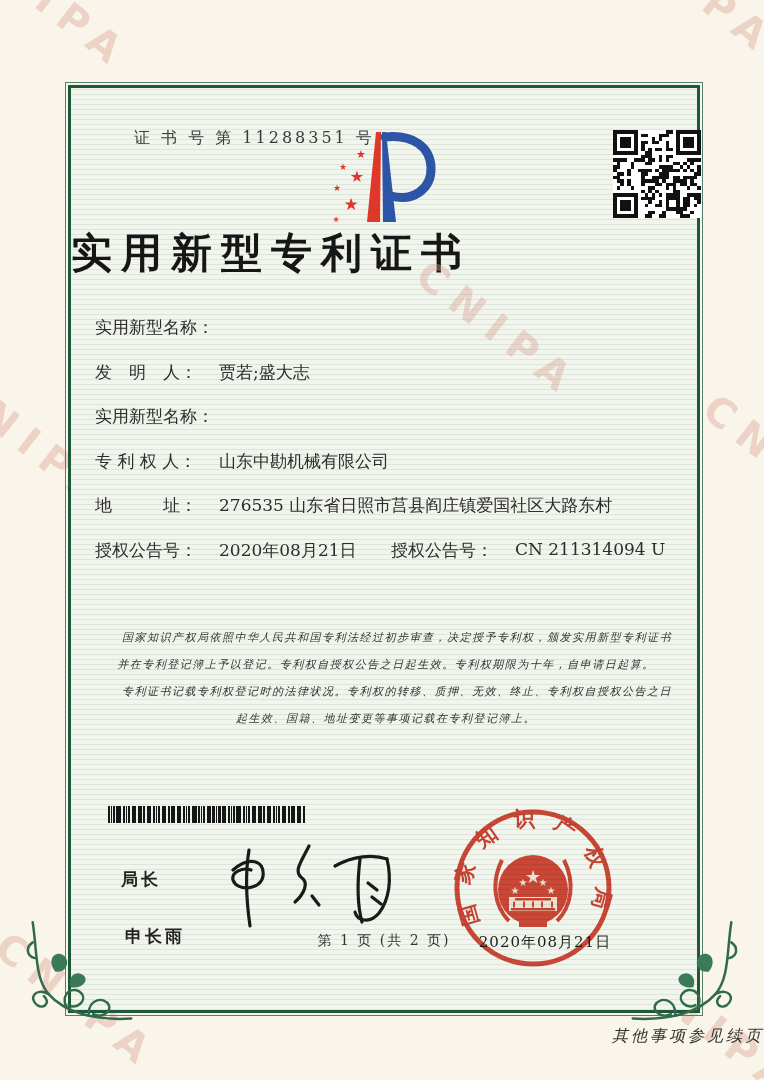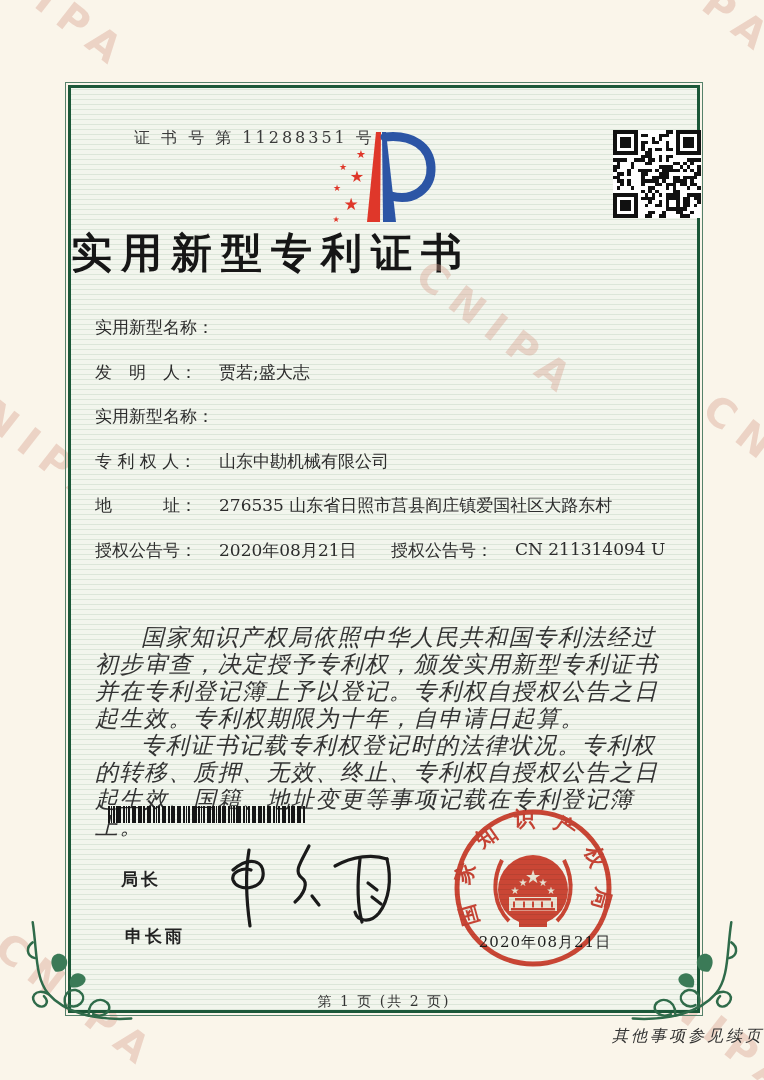--- a/index.html
+++ b/index.html
@@ -27,39 +27,39 @@
          font-size:41px;font-weight:bold;letter-spacing:9px;color:#161616;}
 
   
   .fields{position:absolute;left:24px;top:228px;right:18px;}
   .field-row{display:flex;align-items:flex-start;height:44.6px;font-size:17px;color:#2d2d2d;}
   .field-label{width:124px;flex:none;}
   .field-value{flex:1;}
   .grant-value{width:172px;flex:none;}
 
   
-  .legal{position:absolute;left:24px;right:20px;top:536px;font-size:23px;line-height:27px;
-         letter-spacing:1.5px;color:#333;font-style:italic;}
+  .legal{position:absolute;left:24px;right:20px;top:536px;font-size:11px;line-height:27px;
+         letter-spacing:1.5px;color:#333;font-style:italic;text-align:center;}
   .legal p{margin:0;text-indent:2em;}
 
   
   .barcode{position:absolute;left:37px;top:718px;width:197px;height:17px;
      background-image:
        repeating-linear-gradient(90deg,#161616 0 2px,transparent 2px 5px),
        repeating-linear-gradient(90deg,#161616 0 1px,transparent 1px 8px),
        repeating-linear-gradient(90deg,#161616 0 1px,transparent 1px 3px);}
   .signer-title{position:absolute;left:38px;top:780px;font-size:17px;letter-spacing:3px;color:#222;
      font-family:"DejaVu Sans","Liberation Sans",sans-serif;font-weight:600;margin-left:12px;}
   .signer-name{position:absolute;left:38px;top:837px;font-size:17px;letter-spacing:3px;color:#222;
      font-family:"DejaVu Sans","Liberation Sans",sans-serif;font-weight:600;margin-left:16px;}
   .signature{position:absolute;left:148px;top:746px;width:188px;height:102px;}
   .seal{position:absolute;left:374px;top:712px;width:176px;height:176px;mix-blend-mode:multiply;opacity:.93;}
   .seal-date{position:absolute;left:398px;top:845px;width:152px;text-align:center;
      font-size:15px;letter-spacing:1px;color:#1d1d1d;z-index:4;}
-  .page-info{position:absolute;left:0;top:905px;width:100%;text-align:center;
+  .page-info{position:absolute;left:0;top:844px;width:100%;text-align:center;
      font-size:14px;letter-spacing:2px;color:#333;}
 
   
   .footer-note{position:absolute;left:0;top:1026px;width:100%;text-align:right;z-index:3;
      font-size:16px;letter-spacing:3px;color:#333;font-style:italic;}
   .flourish{position:absolute;width:115px;height:112px;z-index:3;}
   .flourish.left{left:20px;top:920px;}
   .flourish.right{left:629px;top:920px;transform:scaleX(-1);}
 </style>
 </head>

